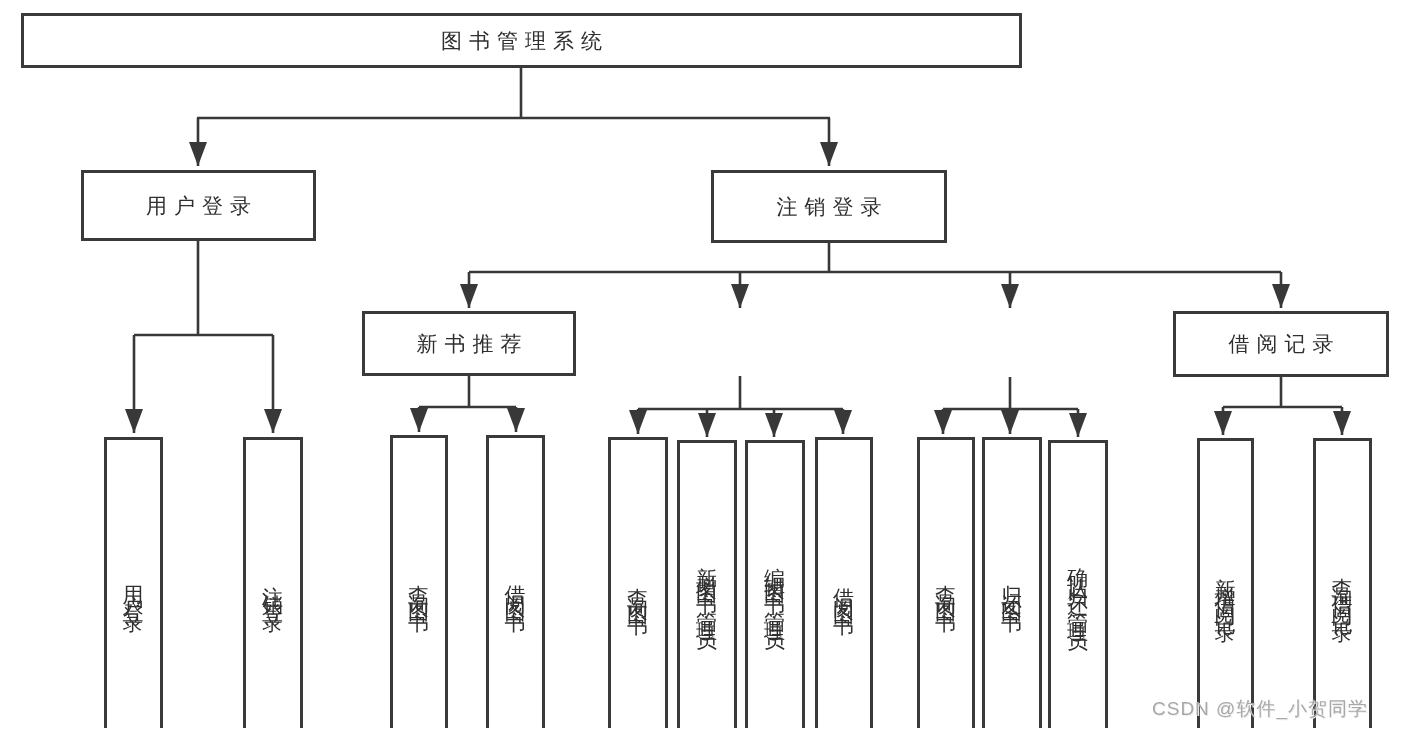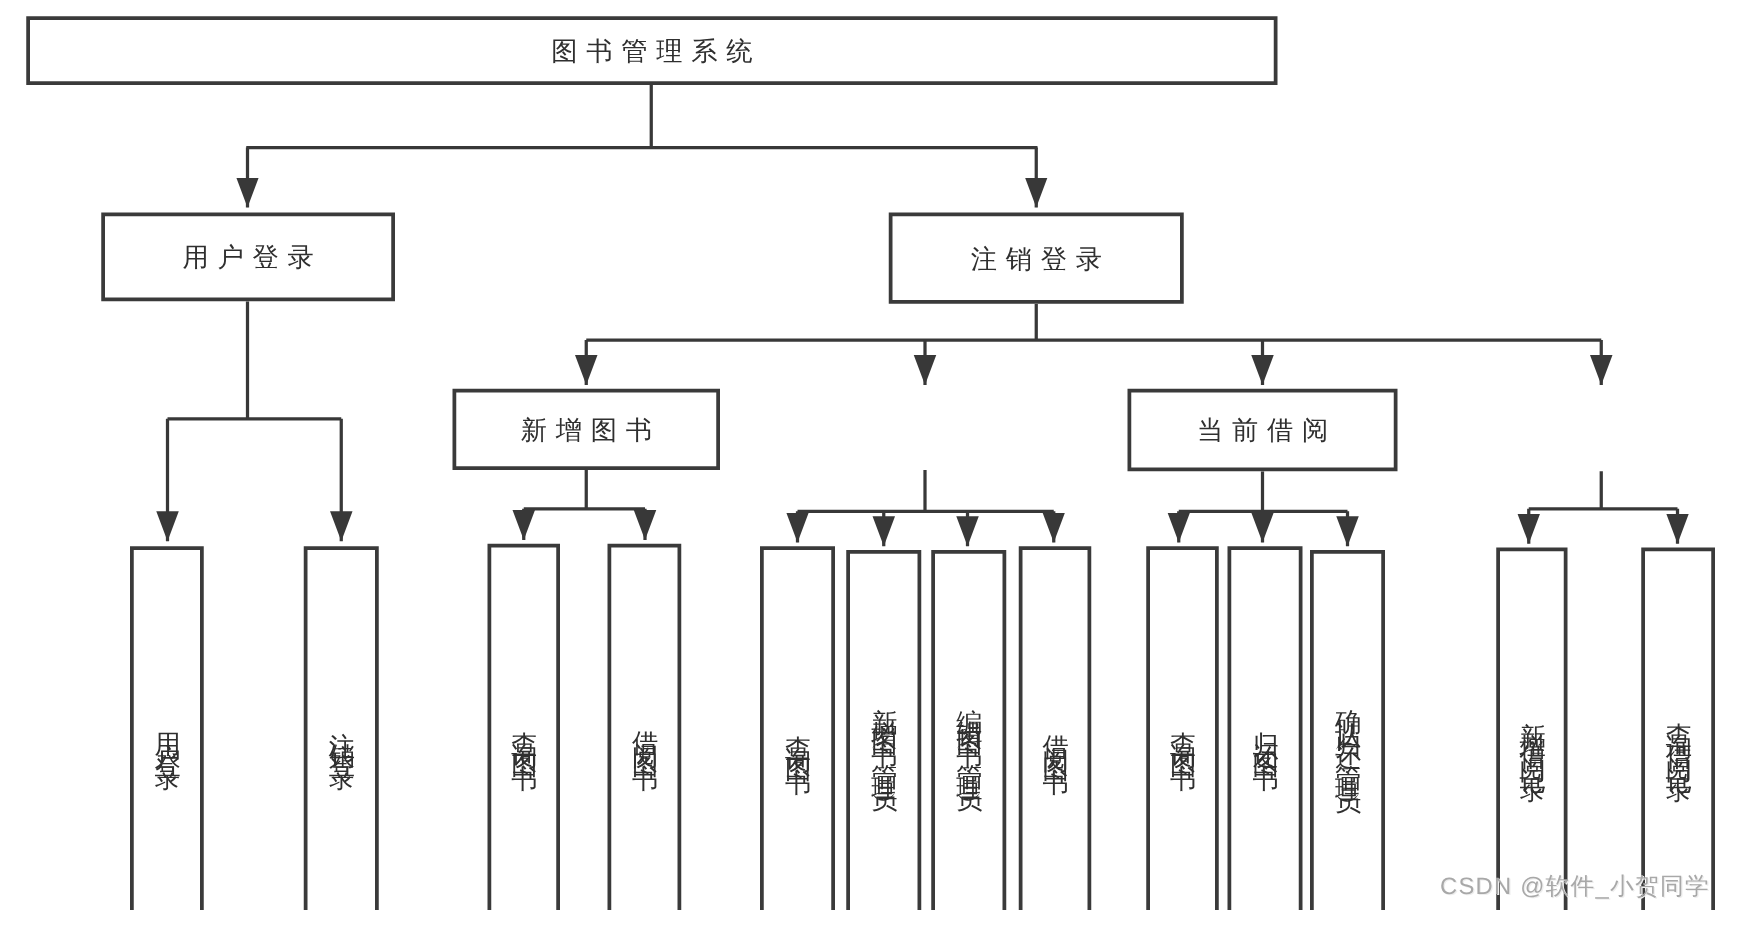--- a/index.html
+++ b/index.html
@@ -85,24 +85,24 @@
   </div>
 
   <div class="node" style="left:81px;top:170px;width:235px;height:71px">
     <span class="hlabel">用户登录</span>
   </div>
   <div class="node" style="left:711px;top:170px;width:236px;height:73px">
     <span class="hlabel">注销登录</span>
   </div>
 
   <div class="node" style="left:362px;top:311px;width:214px;height:65px">
-    <span class="hlabel">新增图书</span>
+    <span class="hlabel">新书推荐</span>
   </div>
-  <div class="node" style="left:902px;top:311px;width:216px;height:66px">
-    <span class="hlabel">当前借阅</span>
+  <div class="node" style="left:1173px;top:311px;width:216px;height:66px">
+    <span class="hlabel">借阅记录</span>
   </div>
 
   <div class="node" style="left:104px;top:437px;width:59px;height:300px">
     <span class="vlabel">用户登录</span>
   </div>
   <div class="node" style="left:243px;top:437px;width:60px;height:300px">
     <span class="vlabel">注销登录</span>
   </div>
 
   <div class="node" style="left:390px;top:435px;width:58px;height:301px">

